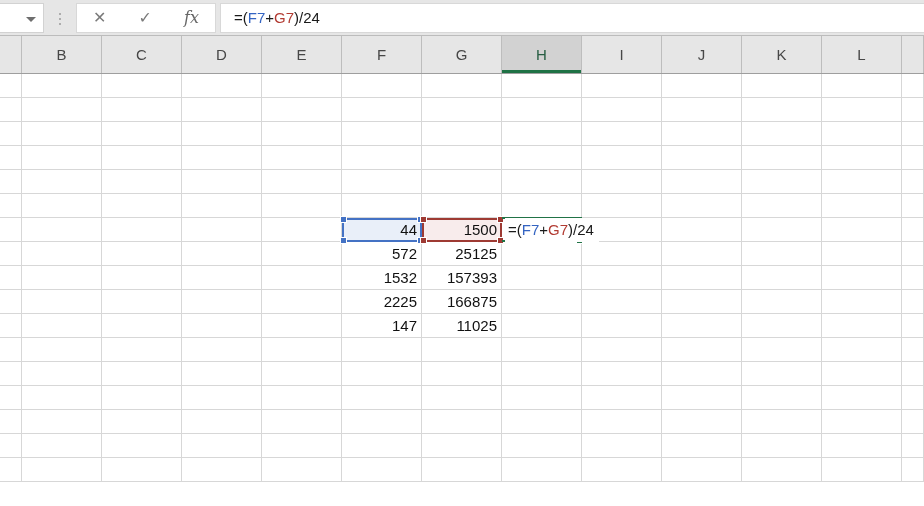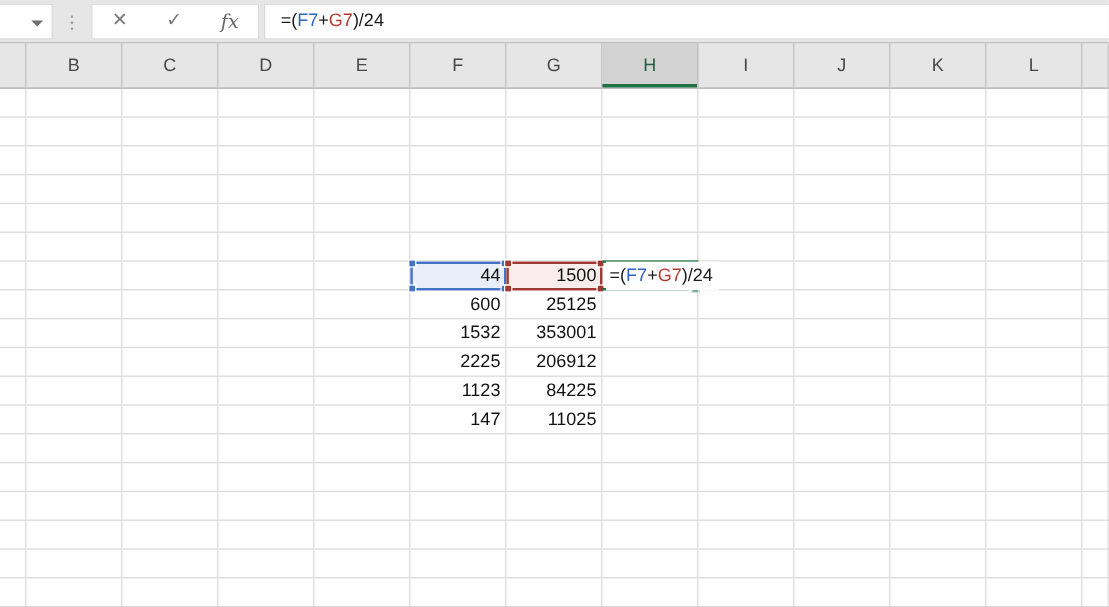--- a/index.html
+++ b/index.html
@@ -222,21 +222,21 @@
       <div class="gcell" style="width: 80px;"></div>
       <div class="gcell" style="width: 22px;"></div>
     </div>
     <div class="grow">
       <div class="gcell" style="width: 22px;"></div>
       <div class="gcell" style="width: 80px;"></div>
       <div class="gcell" style="width: 80px;"></div>
       <div class="gcell" style="width: 80px;"></div>
       <div class="gcell" style="width: 80px;"></div>
       <div class="gcell" style="width: 80px;">
-        <span class="val">600</span>
+        <span class="val">572</span>
       </div>
       <div class="gcell" style="width: 80px;">
         <span class="val">25125</span>
       </div>
       <div class="gcell" style="width: 80px;"></div>
       <div class="gcell" style="width: 80px;"></div>
       <div class="gcell" style="width: 80px;"></div>
       <div class="gcell" style="width: 80px;"></div>
       <div class="gcell" style="width: 80px;"></div>
       <div class="gcell" style="width: 22px;"></div>
@@ -244,59 +244,40 @@
     <div class="grow">
       <div class="gcell" style="width: 22px;"></div>
       <div class="gcell" style="width: 80px;"></div>
       <div class="gcell" style="width: 80px;"></div>
       <div class="gcell" style="width: 80px;"></div>
       <div class="gcell" style="width: 80px;"></div>
       <div class="gcell" style="width: 80px;">
         <span class="val">1532</span>
       </div>
       <div class="gcell" style="width: 80px;">
-        <span class="val">353001</span>
+        <span class="val">157393</span>
       </div>
       <div class="gcell" style="width: 80px;"></div>
       <div class="gcell" style="width: 80px;"></div>
       <div class="gcell" style="width: 80px;"></div>
       <div class="gcell" style="width: 80px;"></div>
       <div class="gcell" style="width: 80px;"></div>
       <div class="gcell" style="width: 22px;"></div>
     </div>
     <div class="grow">
       <div class="gcell" style="width: 22px;"></div>
       <div class="gcell" style="width: 80px;"></div>
       <div class="gcell" style="width: 80px;"></div>
       <div class="gcell" style="width: 80px;"></div>
       <div class="gcell" style="width: 80px;"></div>
       <div class="gcell" style="width: 80px;">
         <span class="val">2225</span>
       </div>
       <div class="gcell" style="width: 80px;">
-        <span class="val">206912</span>
-      </div>
-      <div class="gcell" style="width: 80px;"></div>
-      <div class="gcell" style="width: 80px;"></div>
-      <div class="gcell" style="width: 80px;"></div>
-      <div class="gcell" style="width: 80px;"></div>
-      <div class="gcell" style="width: 80px;"></div>
-      <div class="gcell" style="width: 22px;"></div>
-    </div>
-    <div class="grow">
-      <div class="gcell" style="width: 22px;"></div>
-      <div class="gcell" style="width: 80px;"></div>
-      <div class="gcell" style="width: 80px;"></div>
-      <div class="gcell" style="width: 80px;"></div>
-      <div class="gcell" style="width: 80px;"></div>
-      <div class="gcell" style="width: 80px;">
-        <span class="val">1123</span>
-      </div>
-      <div class="gcell" style="width: 80px;">
-        <span class="val">84225</span>
+        <span class="val">166875</span>
       </div>
       <div class="gcell" style="width: 80px;"></div>
       <div class="gcell" style="width: 80px;"></div>
       <div class="gcell" style="width: 80px;"></div>
       <div class="gcell" style="width: 80px;"></div>
       <div class="gcell" style="width: 80px;"></div>
       <div class="gcell" style="width: 22px;"></div>
     </div>
     <div class="grow">
       <div class="gcell" style="width: 22px;"></div>

